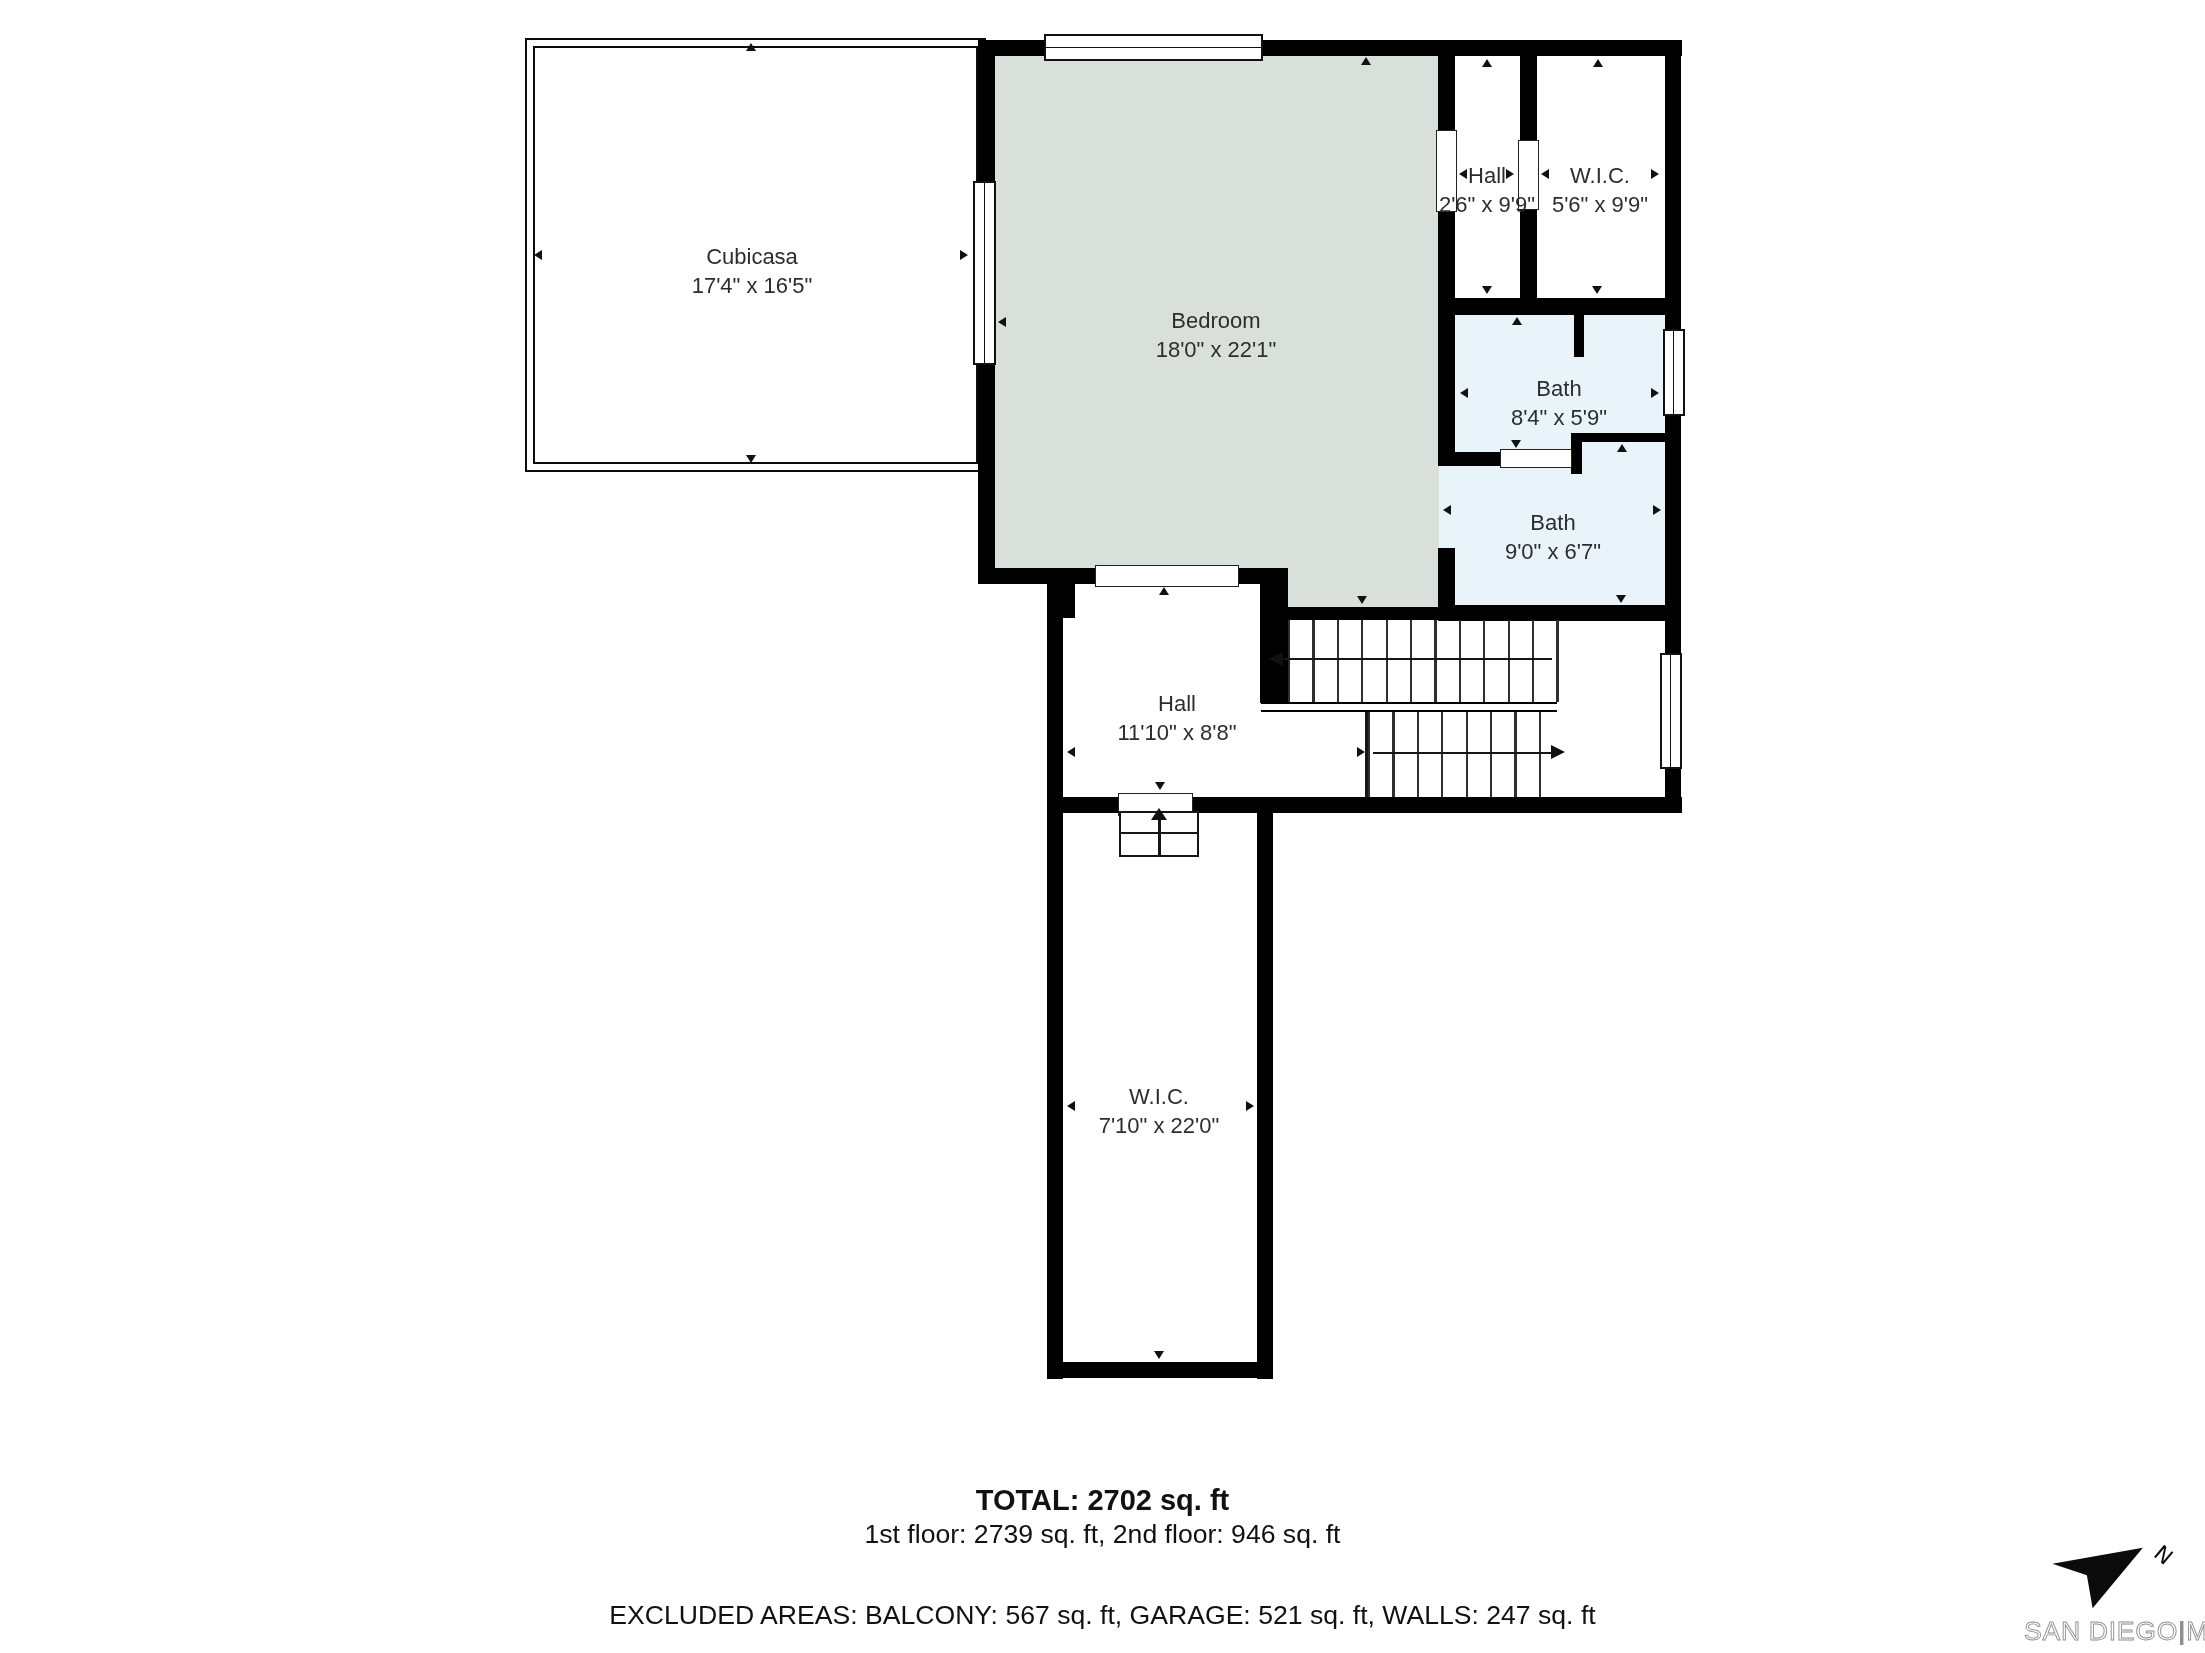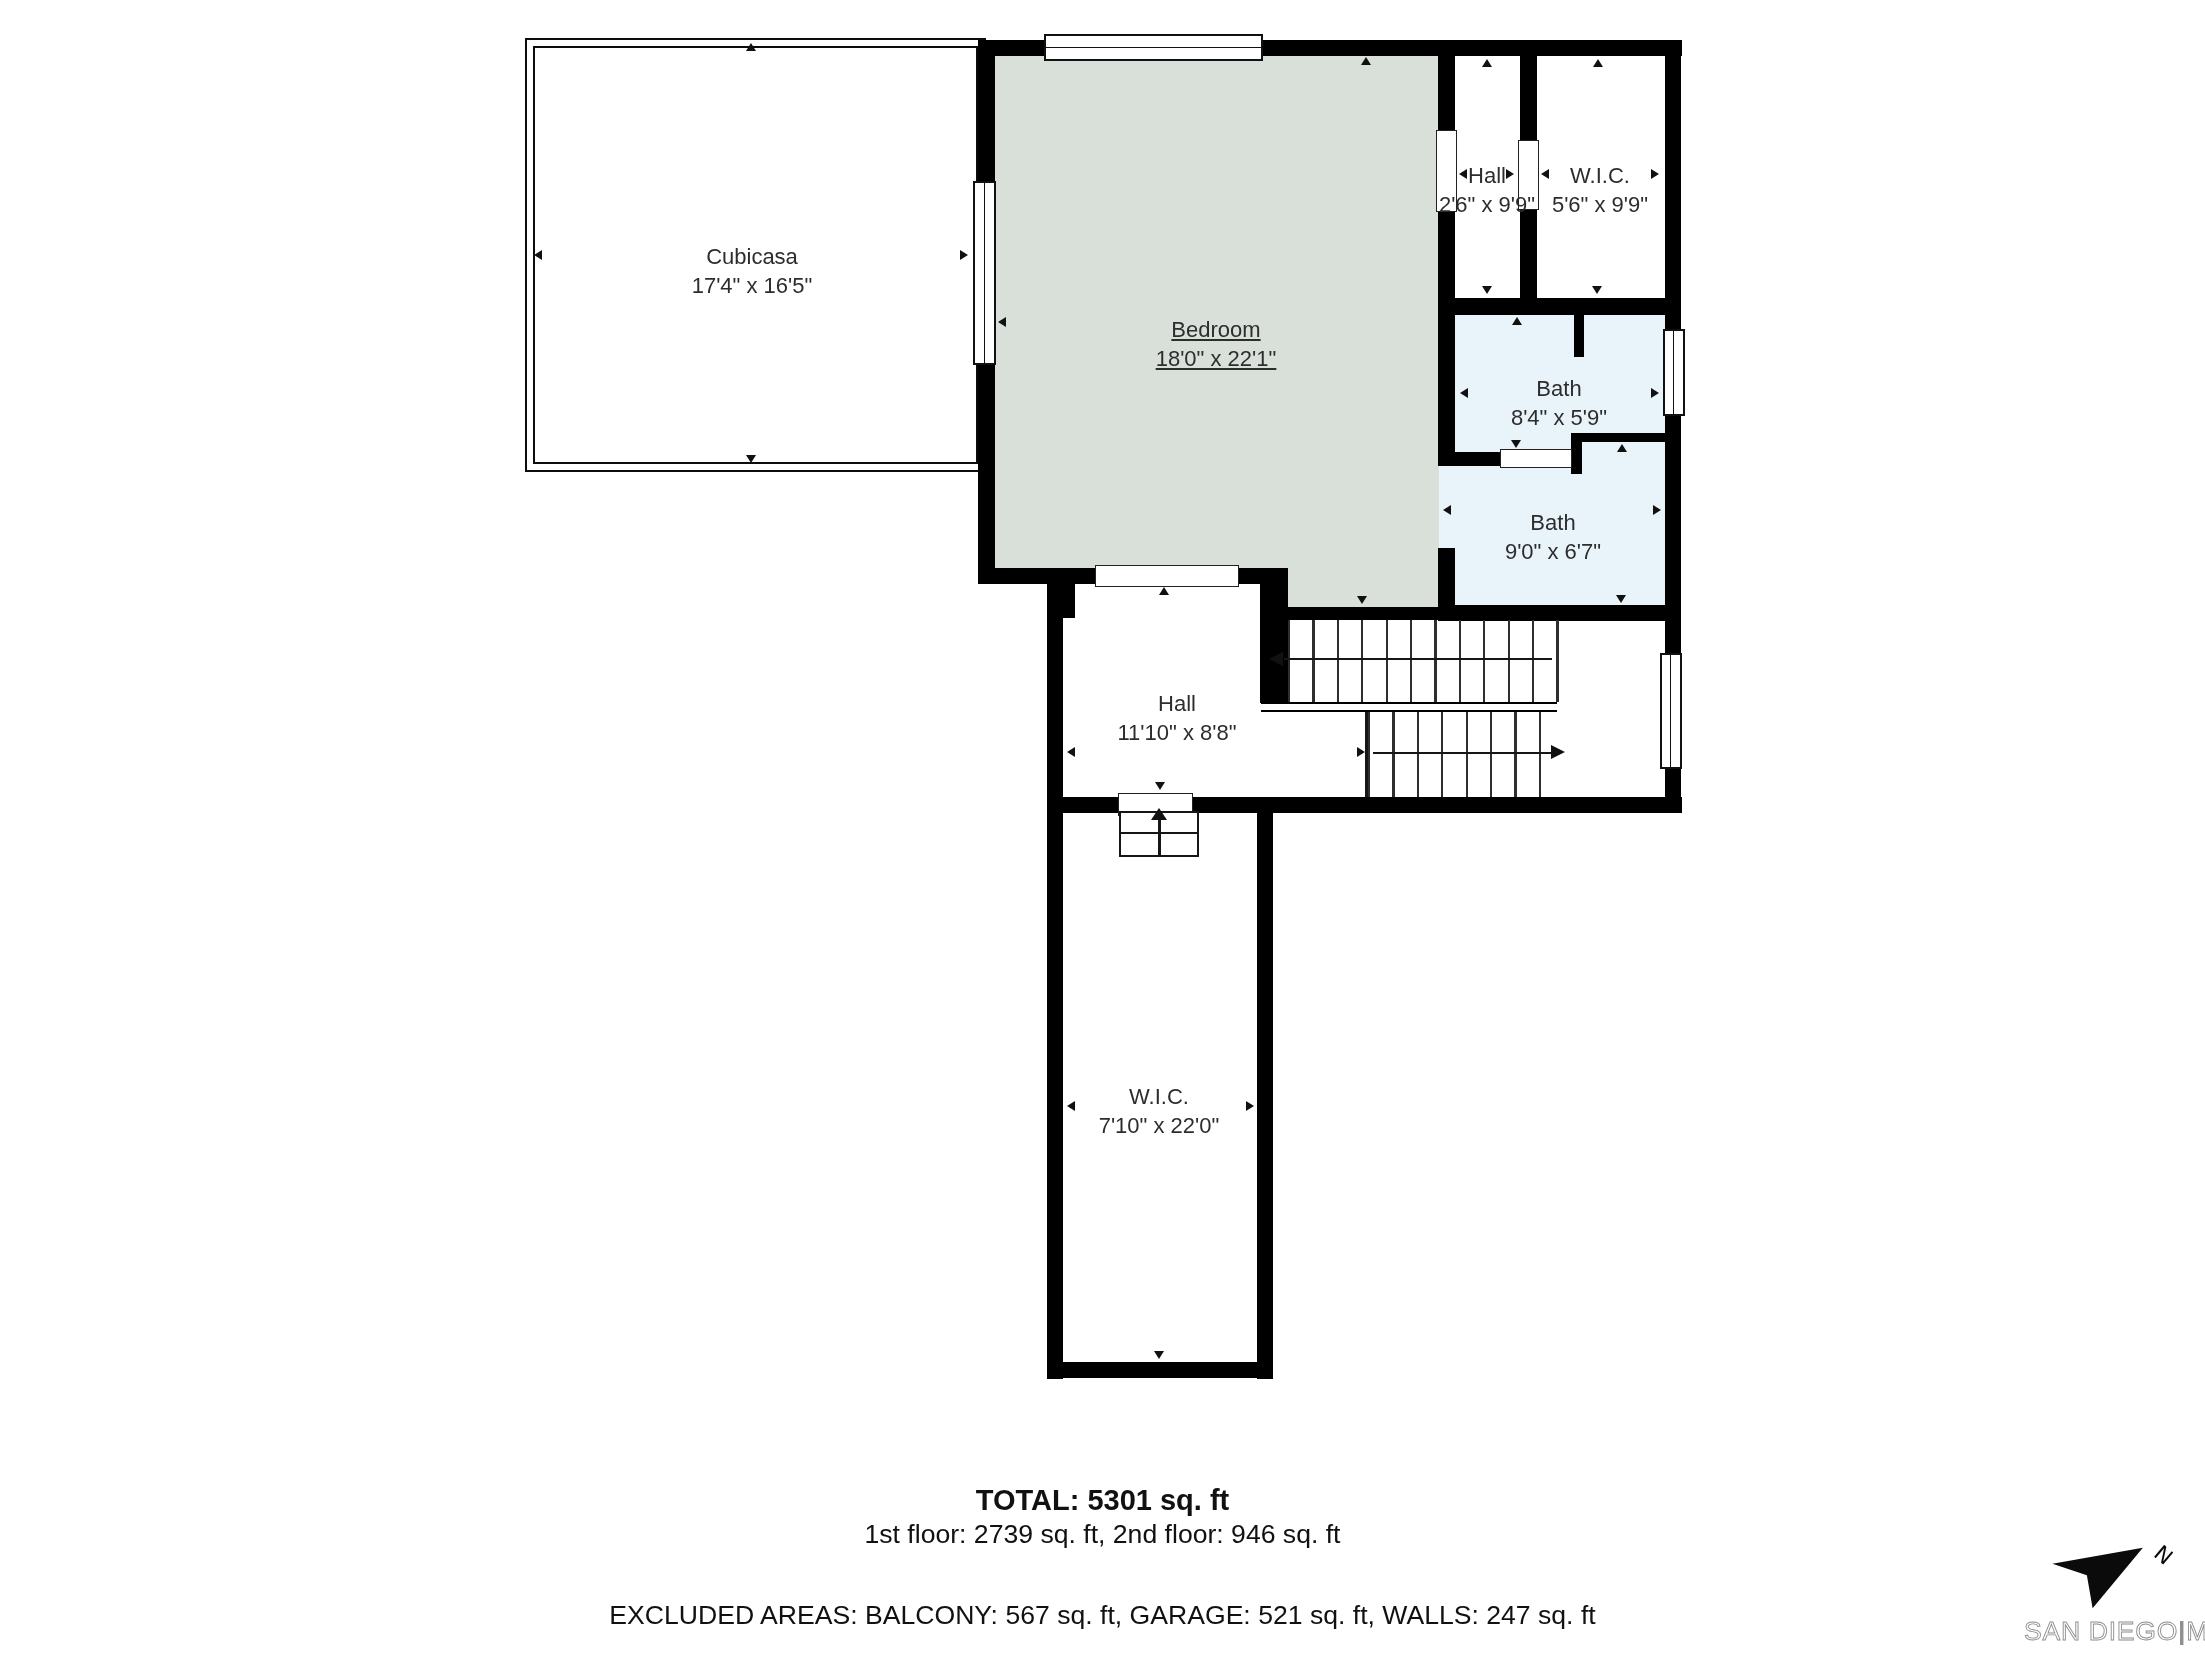--- a/index.html
+++ b/index.html
@@ -158,21 +158,21 @@
   <div class="tl" style="left:1067px;top:747px;"></div>
 
   <div class="tl" style="left:1067px;top:1101px;"></div>
   <div class="tr" style="left:1246px;top:1101px;"></div>
   <div class="td" style="left:1154px;top:1351px;"></div>
 
   <div class="rlab" style="left:752px;top:271px;">
     <div>Cubicasa</div>
     <div>17'4" x 16'5"</div>
   </div>
-  <div class="rlab" style="left:1216px;top:344px;text-decoration:underline;">
+  <div class="rlab" style="left:1216px;top:335px;">
     <div>Bedroom</div>
     <div>18'0" x 22'1"</div>
   </div>
   <div class="rlab" style="left:1487px;top:190px;">
     <div>Hall</div>
     <div>2'6" x 9'9"</div>
   </div>
   <div class="rlab" style="left:1600px;top:190px;">
     <div>W.I.C.</div>
     <div>5'6" x 9'9"</div>
@@ -188,21 +188,21 @@
   <div class="rlab" style="left:1177px;top:718px;">
     <div>Hall</div>
     <div>11'10" x 8'8"</div>
   </div>
   <div class="rlab" style="left:1159px;top:1111px;">
     <div>W.I.C.</div>
     <div>7'10" x 22'0"</div>
   </div>
 
   <div class="summary">
-    <div class="l1">TOTAL: 5301 sq. ft</div>
+    <div class="l1">TOTAL: 2702 sq. ft</div>
     <div class="l2">1st floor: 2739 sq. ft, 2nd floor: 946 sq. ft</div>
     <div class="l3">EXCLUDED AREAS: BALCONY: 567 sq. ft, GARAGE: 521 sq. ft, WALLS: 247 sq. ft</div>
   </div>
 
   <div class="logo">
     <svg width="122" height="72" viewBox="0 0 170 100">
       <polygon points="2,30 128,8 58,92 50,46" fill="#0b0b0b"></polygon>
       <text x="150" y="26" font-size="30" font-family="DejaVu Sans, sans-serif" fill="#0b0b0b" transform="rotate(40 150 26)" text-anchor="middle">N</text>
     </svg>
     <div class="brandline"><span>SAN DIEGO</span><span class="bar">|</span><span>MLS</span></div>

